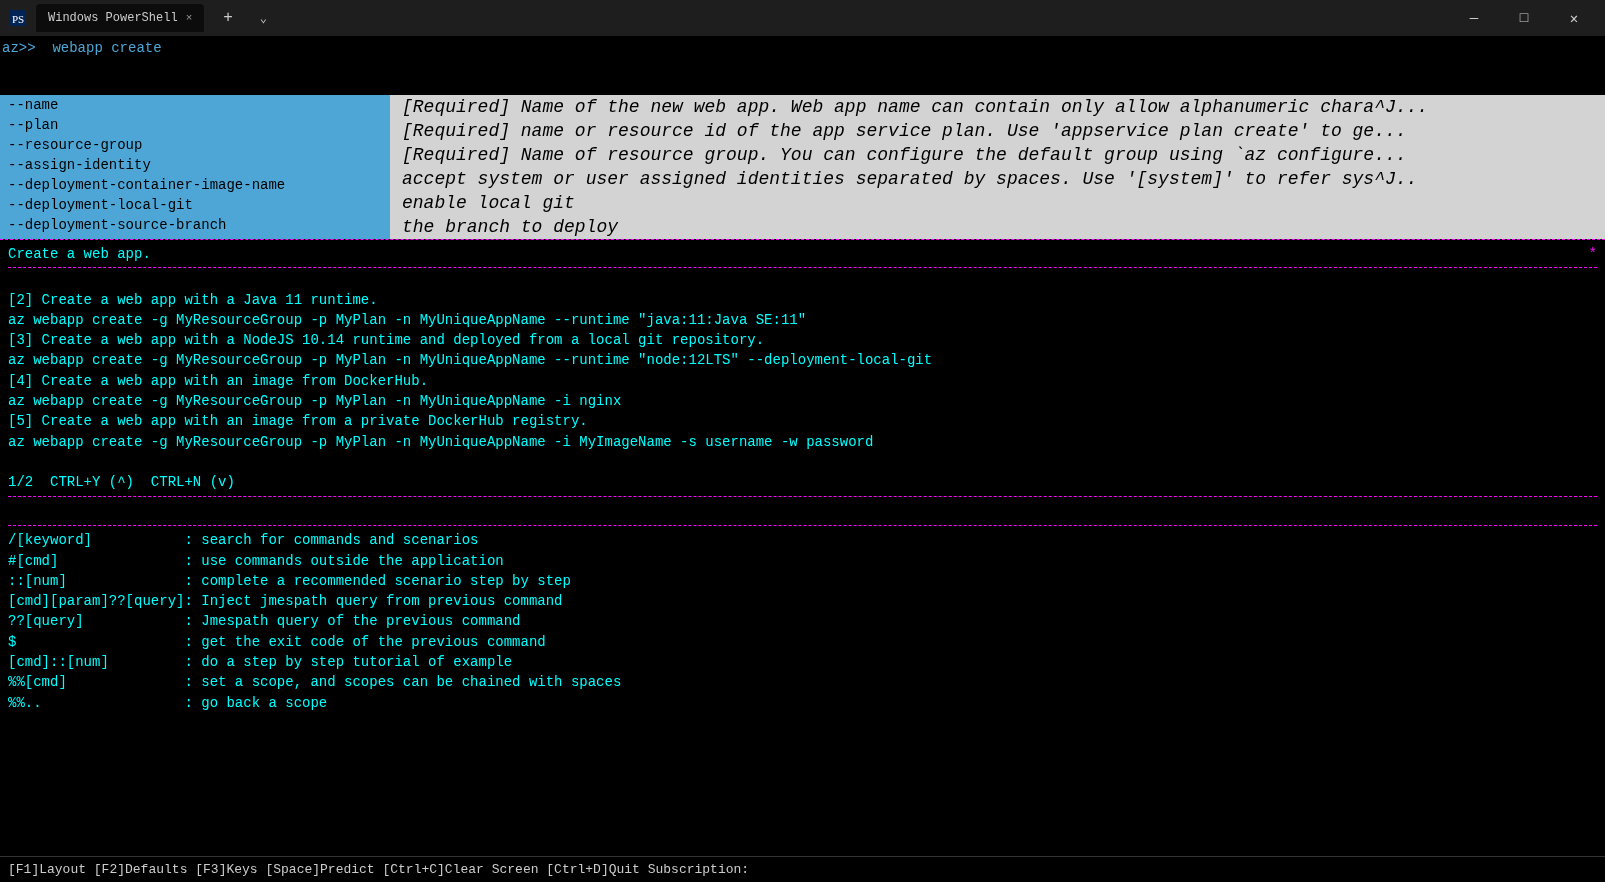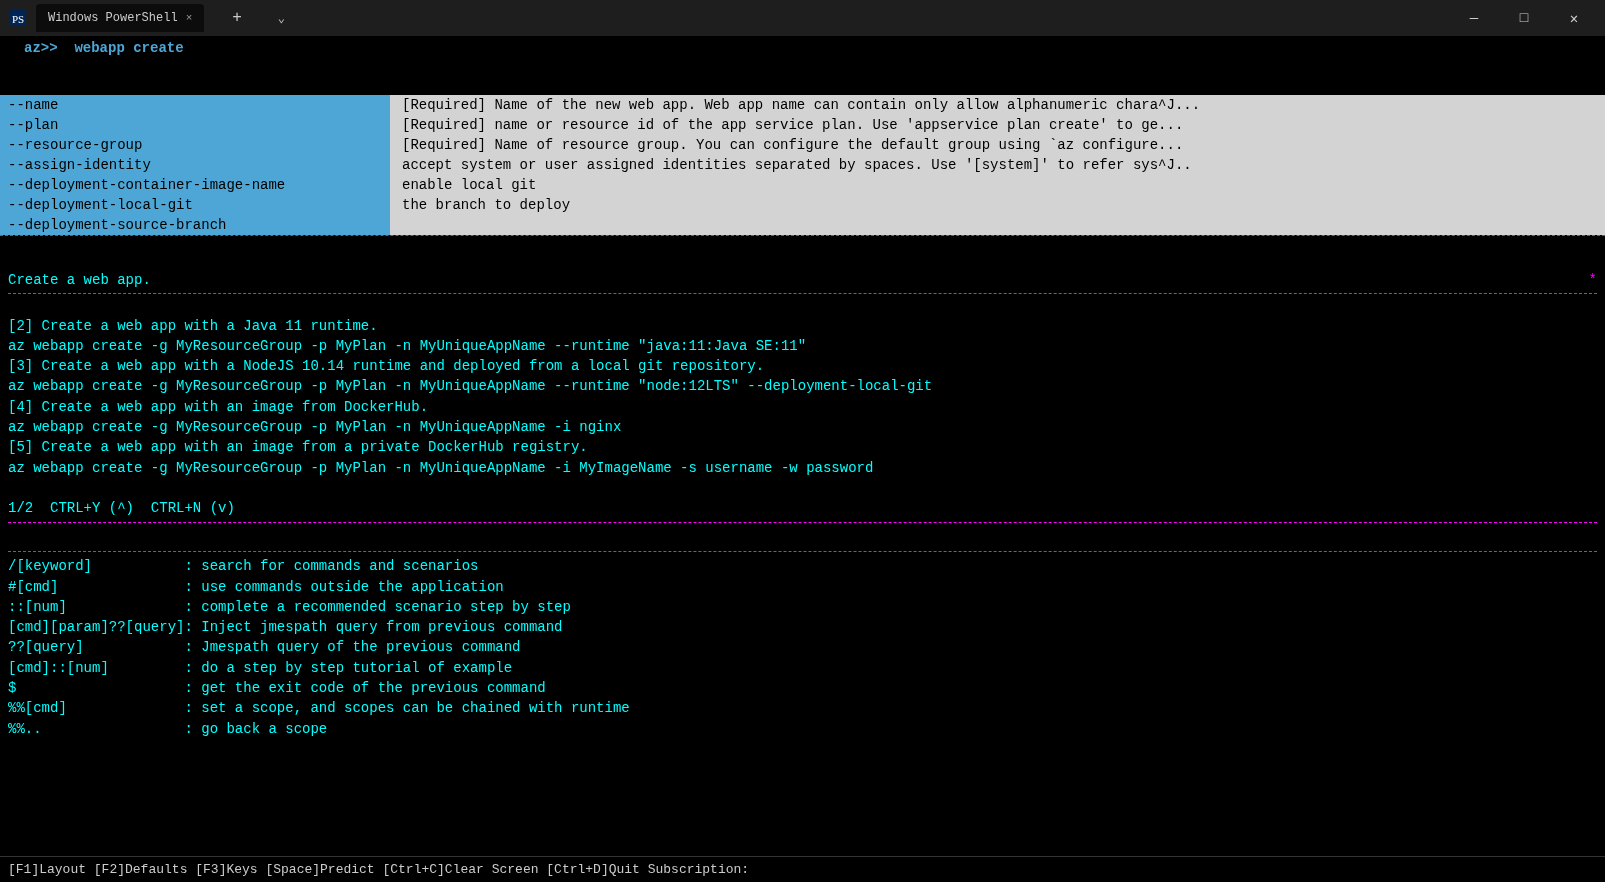--- a/index.html
+++ b/index.html
@@ -42,21 +42,21 @@
     }
 
     .titlebar-icon svg {
       width: 16px;
       height: 16px;
     }
 
     .tab-area {
       display: flex;
       align-items: center;
-      gap: 20px;
+      gap: 11px;
       flex: 1;
     }
 
     .tab {
       background: #0c0c0c;
       color: #ccc;
       padding: 4px 12px;
       border-radius: 4px 4px 0 0;
       font-size: 12px;
       display: flex;
@@ -137,23 +137,24 @@
 
     .autocomplete-desc {
       flex: 1;
       background: #d3d3d3;
       color: #000;
       padding: 0 8px;
     }
 
     .autocomplete-desc-item {
       padding: 2px 4px;
-      font-size: 14px;
+      font-size: 18px;
       white-space: nowrap;
       overflow: hidden;
+      font-style: italic;
     }
 
     .separator-line {
       border: none;
       border-top: 1px dashed #ff00ff;
       margin: 0;
     }
 
     .content {
       padding: 4px 8px;
@@ -214,21 +215,21 @@
     <div class="titlebar-controls">
       <div class="ctrl-btn">—</div>
       <div class="ctrl-btn">□</div>
       <div class="ctrl-btn ctrl-close">✕</div>
     </div>
   </div>
 
   <div class="terminal">
 
     <div>
-      <div class="prompt-line" style="padding: 2px 24px; font-weight: bold;"><span>az&gt;&gt;  webapp create</span></div>
+      <div class="prompt-line" style="padding: 2px 2px;"><span>az&gt;&gt;  webapp create</span></div>
     </div>
 
     <div class="autocomplete-area">
       <div class="autocomplete-list">
         <div class="autocomplete-item selected">--name</div>
         <div class="autocomplete-item">--plan</div>
         <div class="autocomplete-item">--resource-group</div>
         <div class="autocomplete-item">--assign-identity</div>
         <div class="autocomplete-item">--deployment-container-image-name</div>
         <div class="autocomplete-item">--deployment-local-git</div>
@@ -241,21 +242,21 @@
         <div class="autocomplete-desc-item">accept system or user assigned identities separated by spaces. Use '[system]' to refer sys^J..</div>
         <div class="autocomplete-desc-item">enable local git</div>
         <div class="autocomplete-desc-item">the branch to deploy</div>
       </div>
     </div>
 
     <hr class="separator-line">
 
     <div class="content">
 
-      <div class="line cyan" style="display:flex; justify-content:space-between;margin-top:30px;">
+      <div class="line cyan" style="display:flex; justify-content:space-between;">
         <span>Create a web app.</span>
         <span style="color:#ff00ff;">*</span>
       </div>
 
       <hr class="separator-line" style="margin: 2px 0;">
 
       <div class="line empty"></div>
 
       <div class="line cyan">[2] Create a web app with a Java 11 runtime.</div>
       <div class="line cyan">az webapp create -g MyResourceGroup -p MyPlan -n MyUniqueAppName --runtime "java:11:Java SE:11"</div>
@@ -274,23 +275,23 @@
 
       <div class="line empty"></div>
 
       <hr class="separator-line" style="margin: 4px 0;">
 
       <div class="line cyan">/[keyword]           : search for commands and scenarios</div>
       <div class="line cyan">#[cmd]               : use commands outside the application</div>
       <div class="line cyan">::[num]              : complete a recommended scenario step by step</div>
       <div class="line cyan">[cmd][param]??[query]: Inject jmespath query from previous command</div>
       <div class="line cyan">??[query]            : Jmespath query of the previous command</div>
+      <div class="line cyan">$                    : get the exit code of the previous command</div>
       <div class="line cyan">[cmd]::[num]         : do a step by step tutorial of example</div>
-      <div class="line cyan">$                    : get the exit code of the previous command</div>
-      <div class="line cyan">%%[cmd]              : set a scope, and scopes can be chained with runtime</div>
+      <div class="line cyan">%%[cmd]              : set a scope, and scopes can be chained with spaces</div>
       <div class="line cyan">%%..                 : go back a scope</div>
     </div>
 
     <div class="status-bar">
       <span>[F1]Layout [F2]Defaults [F3]Keys [Space]Predict [Ctrl+C]Clear Screen [Ctrl+D]Quit Subscription:</span>
     </div>
 
   </div>
 </div>
 

